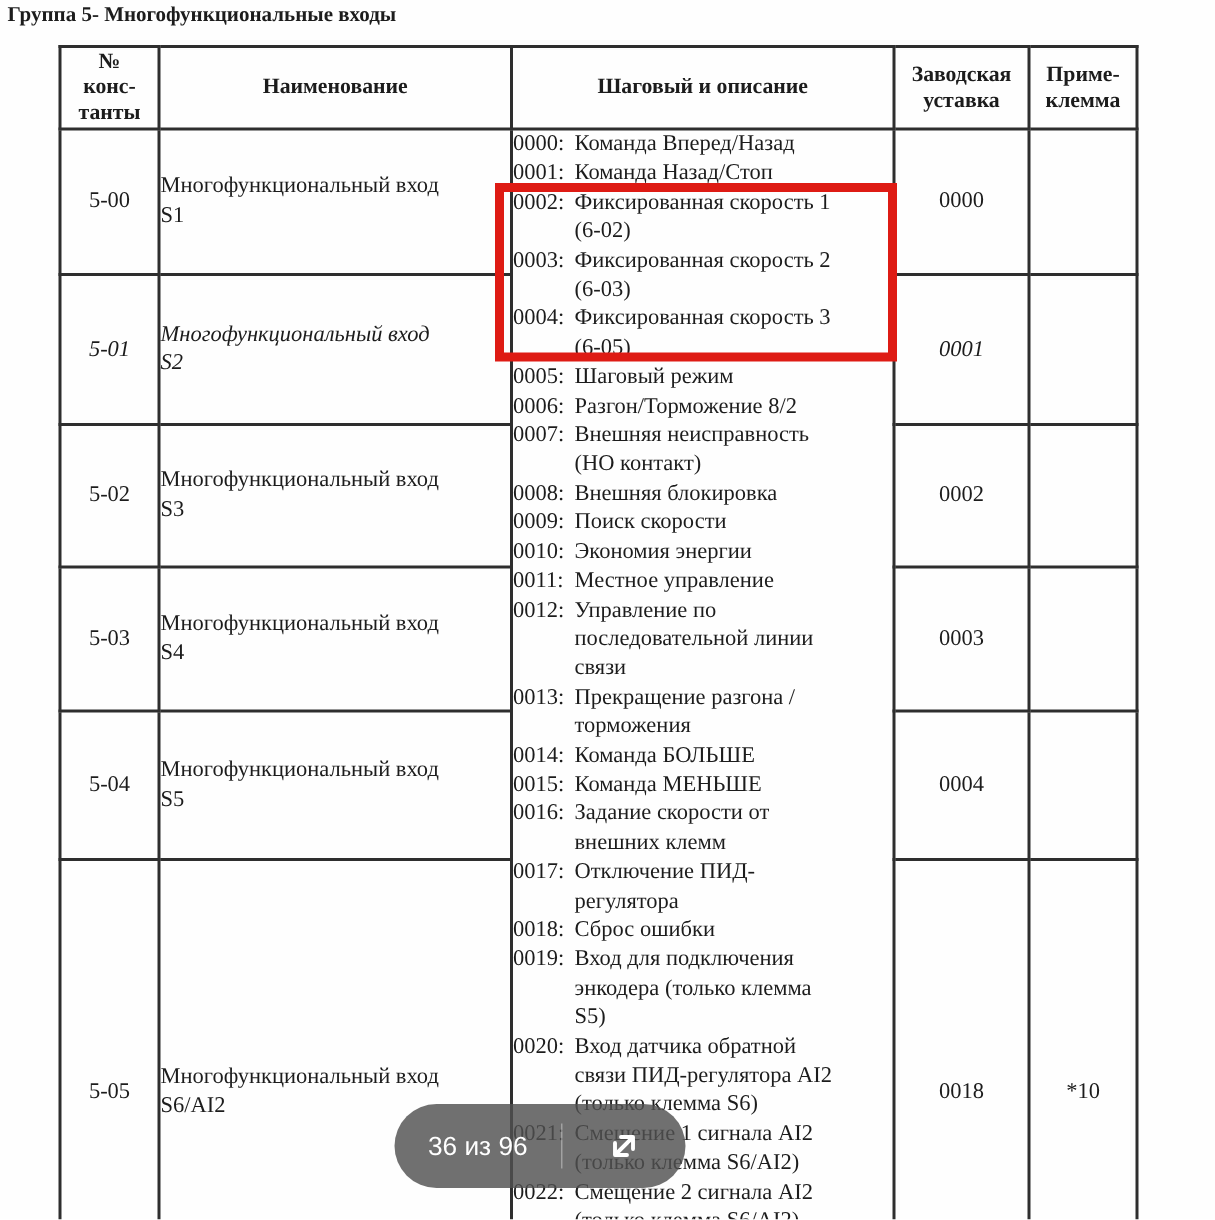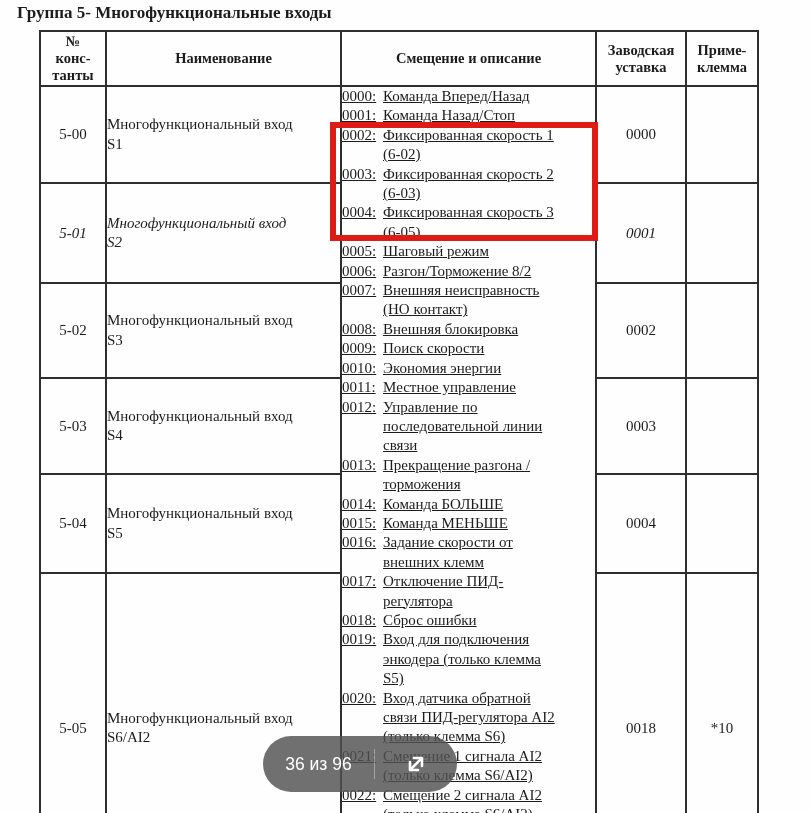--- a/index.html
+++ b/index.html
@@ -13,24 +13,23 @@
     height: 813px;
     background: #fefefe;
     overflow: hidden;
     font-family: "Liberation Serif", serif;
     color: #1c1c1c;
   }
   .page-title {
     position: absolute;
     left: 5px;
     top: 3px;
-    font-size: 17px;
+    font-size: 14px;
     font-weight: bold;
     white-space: nowrap;
-    margin-left: 12px;
   }
   table.tbl {
     position: absolute;
     left: 39px;
     top: 30px;
     border-collapse: collapse;
     table-layout: fixed;
     font-size: 15px;
   }
   .tbl th, .tbl td {
@@ -62,21 +61,20 @@
     white-space: pre-line;
     line-height: 19.5px;
   }
   .c-vals {
     vertical-align: top;
     padding: 2px 2px 0 4px;
   }
   .vitem {
     display: flex;
     line-height: 19.4px;
-    text-decoration: underline;
   }
   .vcode {
     flex: 0 0 41px;
     width: 41px;
   }
   .vdesc {
     white-space: pre-line;
   }
   .redbox {
     position: absolute;
@@ -135,21 +133,21 @@
       <col style="width:255px">
       <col style="width:90px">
       <col style="width:72px">
     </colgroup>
     <thead>
       <tr>
         <th>№
 конс-
 танты</th>
         <th>Наименование</th>
-        <th>Смещение и описание</th>
+        <th>Шаговый и описание</th>
         <th>Заводская
 уставка</th>
         <th>Приме-
 клемма</th>
       </tr>
     </thead>
     <tbody id="tbody">
   <tr>
     <td class="c-num">5-00</td>
     <td class="c-name">Многофункциональный вход

